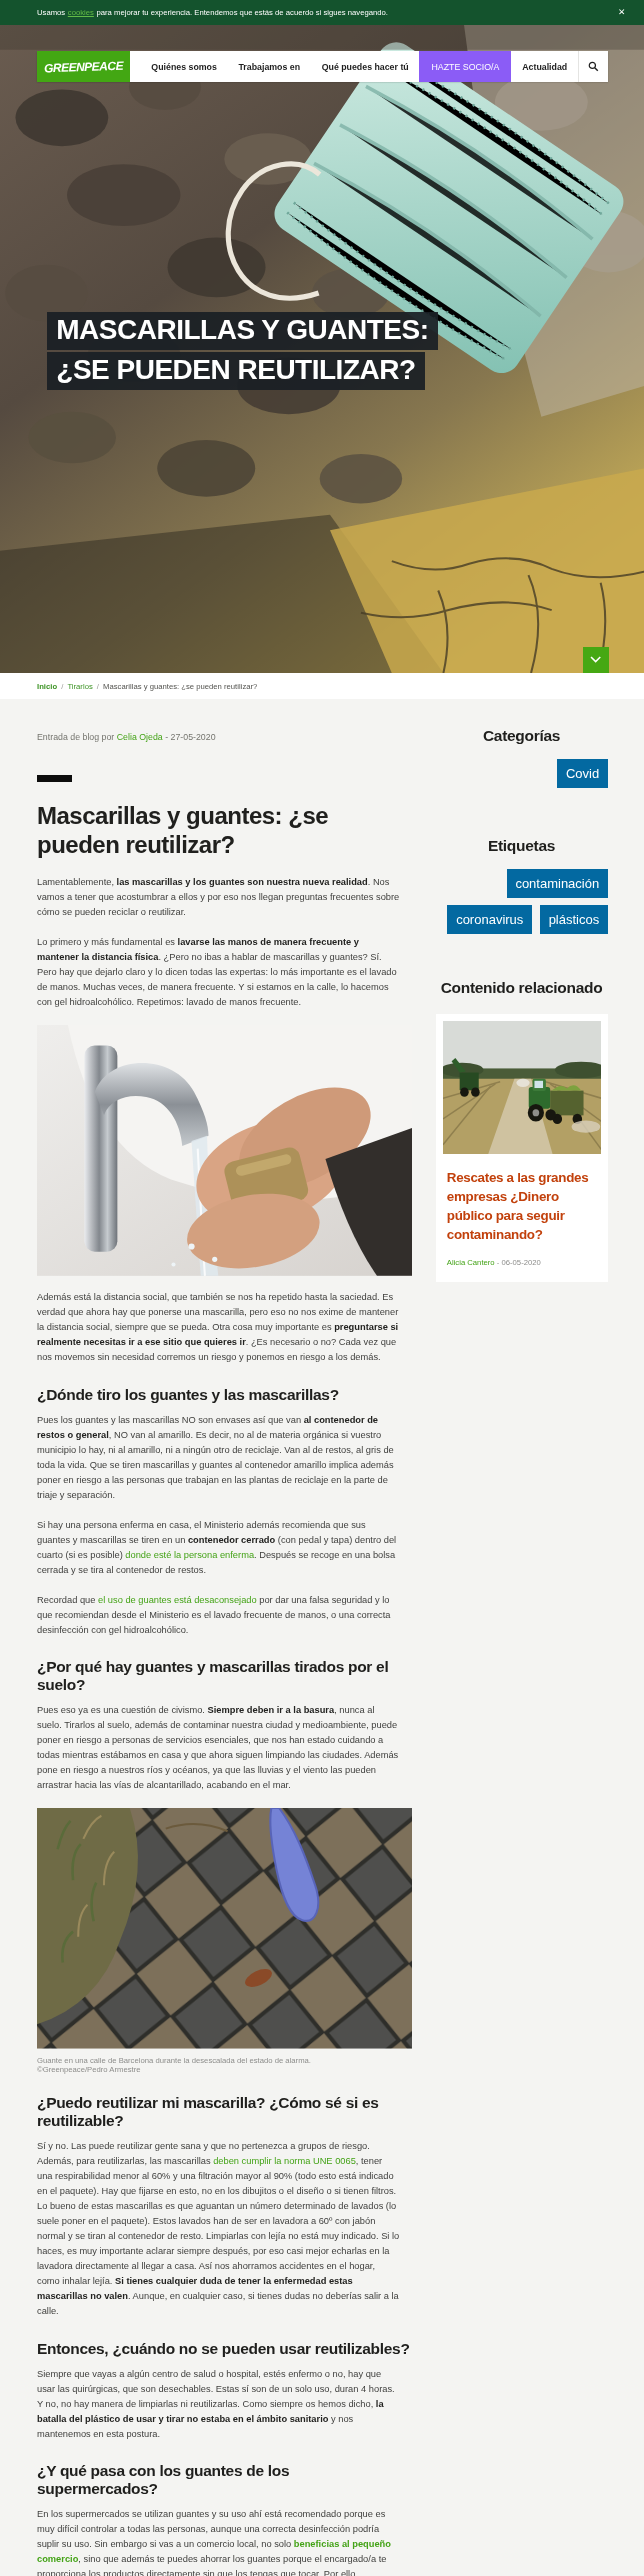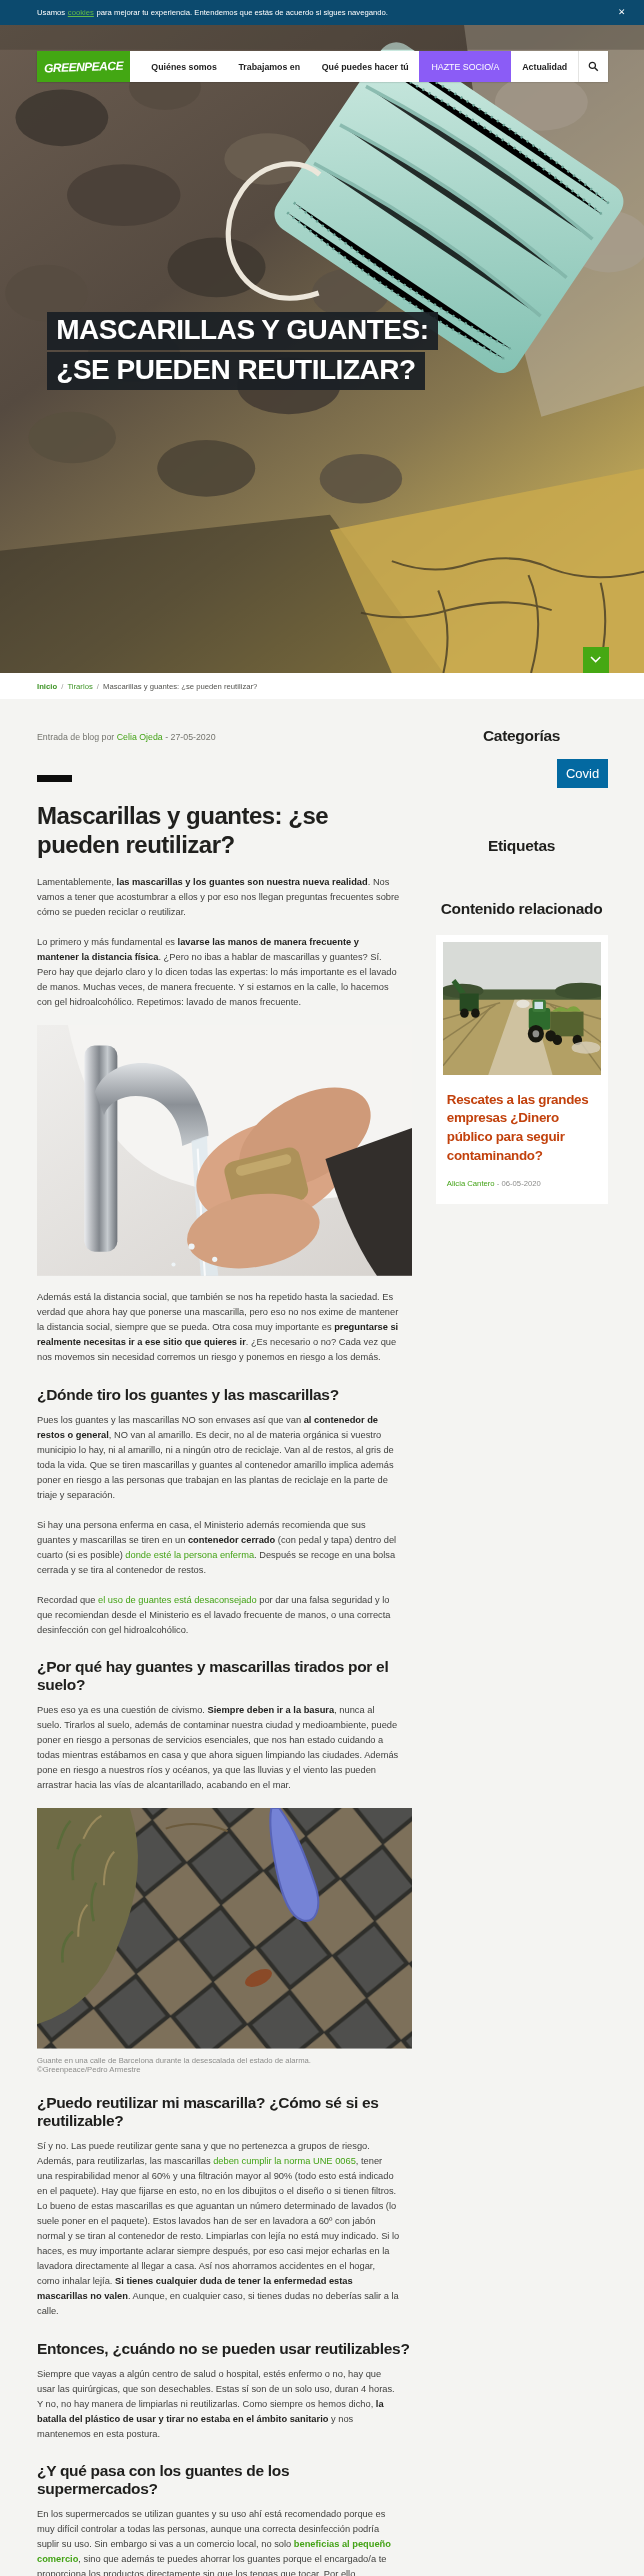--- a/index.html
+++ b/index.html
@@ -1,21 +1,21 @@
 <!DOCTYPE html>
 <html lang="es" style="font-size:8.2px"><head>
 <meta charset="utf-8">
 <style>
   *{box-sizing:border-box;margin:0;padding:0}
   html,body{background:#fff}
   body{width:645px;font-family:"Liberation Sans",sans-serif;color:#3f3f3d}
   a{text-decoration:none;cursor:pointer}
 
   
-  .cookie-bar{height:25px;background:#0c4a6e;display:flex;align-items:center;padding:0 20.6px 0 37px;color:#fff;font-size:7.7px;position:relative}
+  .cookie-bar{height:25px;background:#14532d;display:flex;align-items:center;padding:0 20.6px 0 37px;color:#fff;font-size:7.7px;position:relative}
   .cookie-bar a{color:#62bb46;text-decoration:underline;margin:0 2.6px}
   .cookie-close{position:absolute;right:19.6px;top:6.7px;color:#fff;font-size:8.8px;background:none;border:none;cursor:pointer}
 
   
   .hero{position:relative;height:648px;overflow:hidden}
   .hero-art{position:absolute;inset:0;width:100%;height:100%;display:block}
   .site-header{position:absolute;top:26px;left:37px;right:37px;height:31px;background:#fff;display:flex;align-items:stretch;z-index:6;box-shadow:0 0.5px 1.5px rgba(0,0,0,.25)}
   .logo{width:93px;background:#43a713;color:#fff;display:flex;align-items:center;justify-content:center;font-weight:bold;font-style:italic;font-size:12px;letter-spacing:-0.5px;transform:none}
   .logo span{display:inline-block;transform:rotate(-2deg)}
   .main-nav{margin-left:auto;display:flex;align-items:center}
@@ -265,20 +265,25 @@
 
   </div>
 
   <aside class="side-col">
     <h3 class="side-heading">Categorías</h3>
     <div class="tag-rows" id="categories-list">
         <a class="tag" href="#">Covid</a>
       </div>
 
     <h3 class="side-heading tags-h">Etiquetas</h3>
+    <div class="tag-rows" id="tags-list">
+        <a class="tag" href="#">contaminación</a>
+        <a class="tag" href="#">coronavirus</a>
+        <a class="tag" href="#">plásticos</a>
+      </div>
 
     <h3 class="side-heading rel-h">Contenido relacionado</h3>
     <div class="related-card">
       <svg class="related-art" viewBox="0 0 333 258" preserveAspectRatio="none">
         <rect width="333" height="258" fill="#d8dbd7"></rect>
         <rect x="0" y="92" width="333" height="26" fill="#4a5c38"></rect>
         <ellipse cx="40" cy="95" rx="45" ry="14" fill="#3e5030"></ellipse>
           <ellipse cx="290" cy="95" rx="55" ry="16" fill="#3e5030"></ellipse>
         <rect x="0" y="112" width="333" height="146" fill="#b3a065"></rect>
         <polygon points="150,112 185,112 230,258 95,258" fill="#cfc2a0"></polygon>

